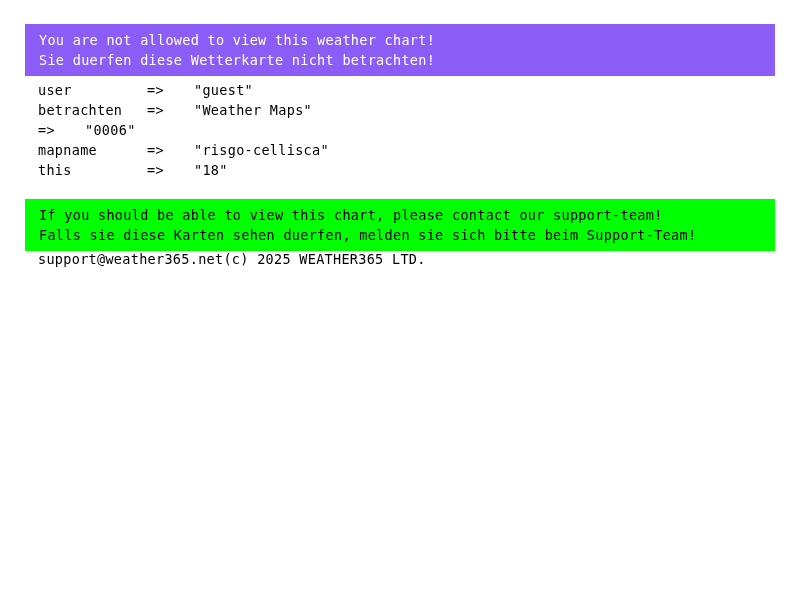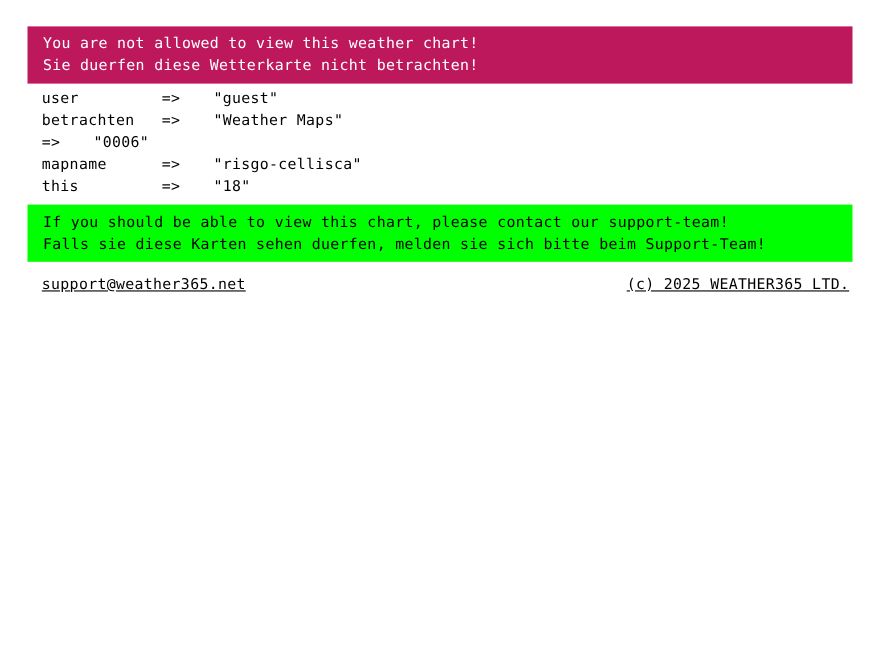--- a/index.html
+++ b/index.html
@@ -25,25 +25,25 @@
     left: 25px;
     width: 750px;
     box-sizing: border-box;
     padding: 6px 14px;
     line-height: 20px;
     font-size: 13.5px;
     letter-spacing: 0.3px;
   }
   .banner-error {
     top: 24px;
-    background: #be185d;
+    background: #8b5cf6;
     color: #ffffff;
   }
   .banner-info {
-    top: 186px;
+    top: 199px;
     background: #00ff00;
     color: #000000;
   }
   .banner .line {
     white-space: pre;
   }
   .params {
     position: absolute;
     left: 38px;
     top: 80px;
@@ -69,27 +69,26 @@
   }
   .param-val {
     flex: 1 1 auto;
   }
   .footer {
     position: absolute;
     left: 38px;
     top: 250px;
     width: 734px;
     display: flex;
-    justify-content: space-between;
+    justify-content: flex-start;
     align-items: baseline;
     font-size: 13.5px;
     line-height: 18px;
     letter-spacing: 0.3px;
     white-space: pre;
-    text-decoration: underline;
   }
   .footer-left { text-align: left; }
   .footer-right { text-align: right; }
 </style>
 </head>
 <body>
 
 <div class="page">
 
   <div class="banner banner-error">

